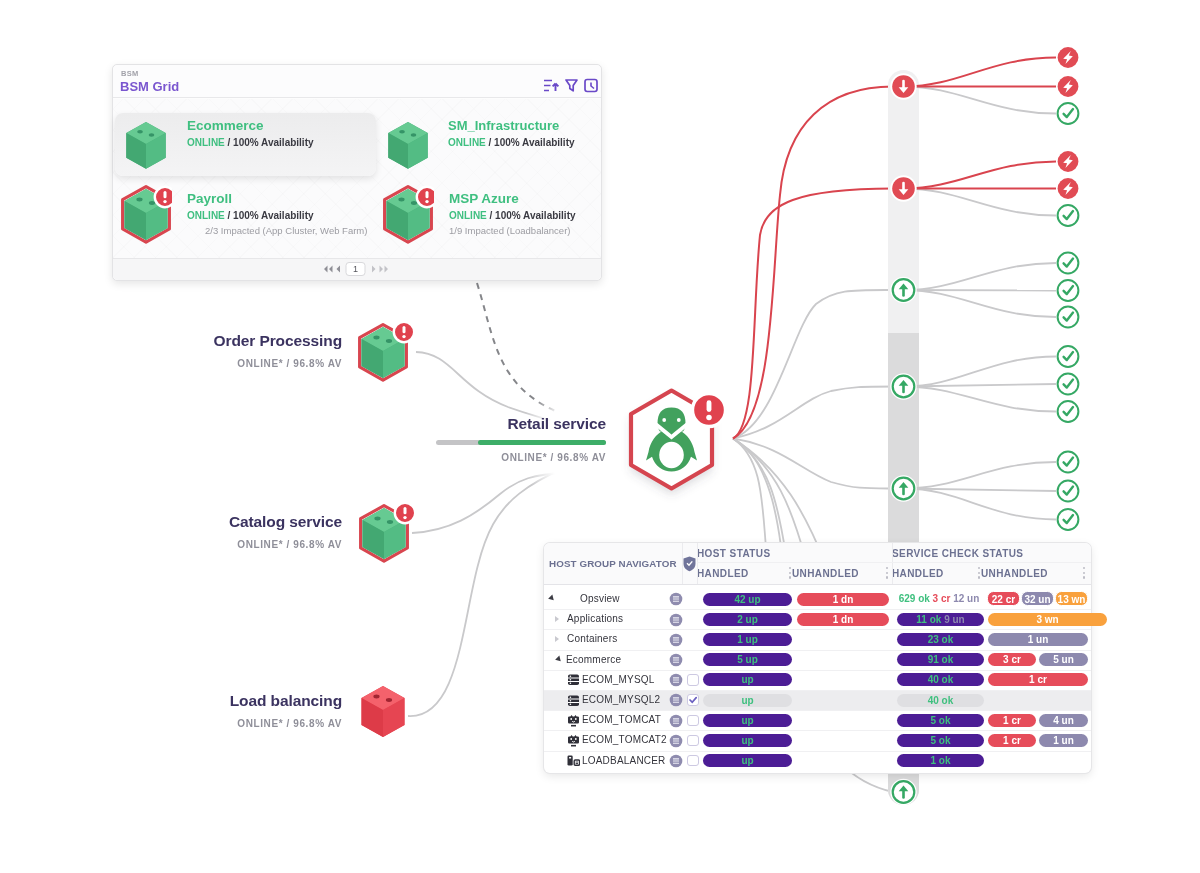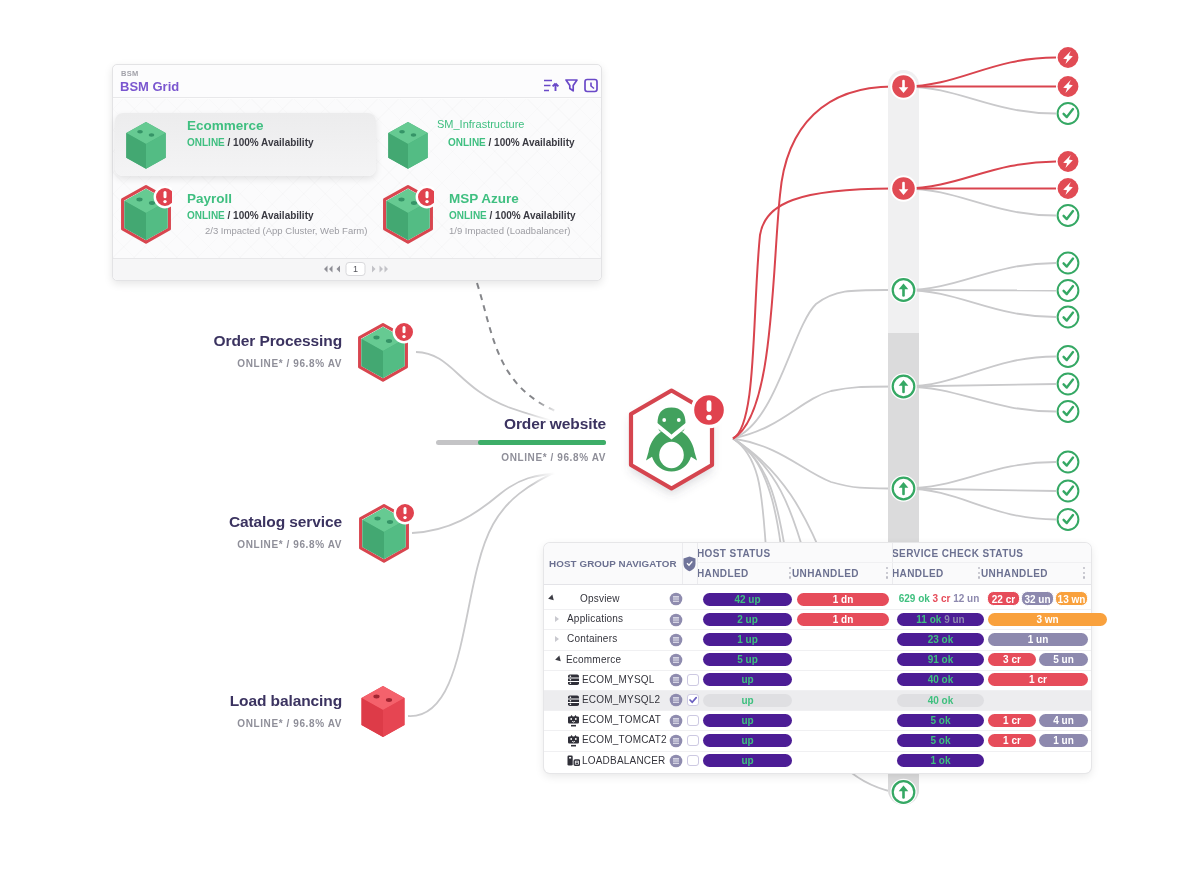--- a/index.html
+++ b/index.html
@@ -229,21 +229,21 @@
 
 <div class="abs ra" style="left:150px;top:331px;width:192px;height:20px;line-height:20px;"><span class="ntitle">Order Processing</span></div>
 <div class="abs ra" style="left:150px;top:355px;width:192px;height:13px;line-height:13px;"><span class="nsub">ONLINE* / 96.8% AV</span></div>
 
 <div class="abs ra" style="left:150px;top:512px;width:192px;height:20px;line-height:20px;"><span class="ntitle">Catalog service</span></div>
 <div class="abs ra" style="left:150px;top:536px;width:192px;height:13px;line-height:13px;"><span class="nsub">ONLINE* / 96.8% AV</span></div>
 
 <div class="abs ra" style="left:150px;top:691px;width:192px;height:20px;line-height:20px;"><span class="ntitle">Load balancing</span></div>
 <div class="abs ra" style="left:150px;top:715px;width:192px;height:13px;line-height:13px;"><span class="nsub">ONLINE* / 96.8% AV</span></div>
 
-<div class="abs ra" style="left:430px;top:414px;width:176px;height:20px;line-height:20px;"><span class="ntitle">Order website</span></div>
+<div class="abs ra" style="left:430px;top:414px;width:176px;height:20px;line-height:20px;"><span class="ntitle">Retail service</span></div>
 <div class="abs" style="left:436px;top:440px;width:170px;height:5px;border-radius:2.5px;background:#c4c4c6;"></div>
 <div class="abs" style="left:478px;top:440px;width:128px;height:5px;border-radius:2.5px;background:#3dae68;"></div>
 <div class="abs ra" style="left:430px;top:449px;width:176px;height:13px;line-height:13px;"><span class="nsub">ONLINE* / 96.8% AV</span></div>
 
 <div class="abs" id="bsmpanel" style="left:112px;top:64px;width:490px;height:217px;background:#fdfdfd;border:1px solid #e3e3e5;border-radius:5px;box-shadow:0 3px 8px rgba(0,0,0,0.10);">
   <div class="abs" style="left:0;top:0;width:488px;height:33px;border-bottom:1px solid #e8e8ea;background:#fcfcfd;border-radius:5px 5px 0 0;">
     <div class="abs" style="left:8px;top:4px;font-size:7.5px;font-weight:bold;color:#a2a2aa;letter-spacing:0.3px;">BSM</div>
     <div class="abs" style="left:7px;top:14px;font-size:13px;font-weight:bold;color:#7a56cf;">BSM Grid</div>
     <svg class="abs" style="left:430px;top:12px;" width="55" height="17" viewBox="0 0 55 17">
       <g stroke="#6a49c8" stroke-width="1.7" fill="none">
@@ -263,21 +263,21 @@
 
   <svg class="abs" style="left:11px;top:54px;" width="44" height="52" viewBox="-24 -28 48 56">
         <use href="#cubeG"></use>
       </svg>
   <div class="abs" style="left:74px;top:53px;font-size:13.5px;font-weight:bold;color:#3fbf80;">Ecommerce</div>
   <div class="abs" style="left:74px;top:72px;font-size:10px;font-weight:bold;"><span style="color:#3fbf80;">ONLINE</span><span style="color:#3a3a42;"> / 100% Availability</span></div>
 
   <svg class="abs" style="left:273px;top:54px;" width="44" height="52" viewBox="-24 -28 48 56">
         <use href="#cubeG"></use>
       </svg>
-  <div class="abs" style="left:324px;top:53px;font-size:11px;font-weight:normal;color:#3fbf80;">SM_Infrastructure</div>
+  <div class="abs" style="left:335px;top:53px;font-size:13px;font-weight:bold;color:#3fbf80;">SM_Infrastructure</div>
   <div class="abs" style="left:335px;top:72px;font-size:10px;font-weight:bold;"><span style="color:#3fbf80;">ONLINE</span><span style="color:#3a3a42;"> / 100% Availability</span></div>
 
   <svg class="abs" style="left:7px;top:119px;" width="52" height="60" viewBox="-26 -30 52 60">
         <use href="#hexOut"></use>
         <use href="#cubeG"></use>
         <use href="#badge" x="19" y="-17"></use>
       </svg>
   <div class="abs" style="left:74px;top:126px;font-size:13.5px;font-weight:bold;color:#3fbf80;">Payroll</div>
   <div class="abs" style="left:74px;top:145px;font-size:10px;font-weight:bold;"><span style="color:#3fbf80;">ONLINE</span><span style="color:#3a3a42;"> / 100% Availability</span></div>
   <div class="abs" style="left:74px;top:160px;font-size:9.5px;color:#9c9ca2;margin-left:18px;">2/3 Impacted (App Cluster, Web Farm)</div>

